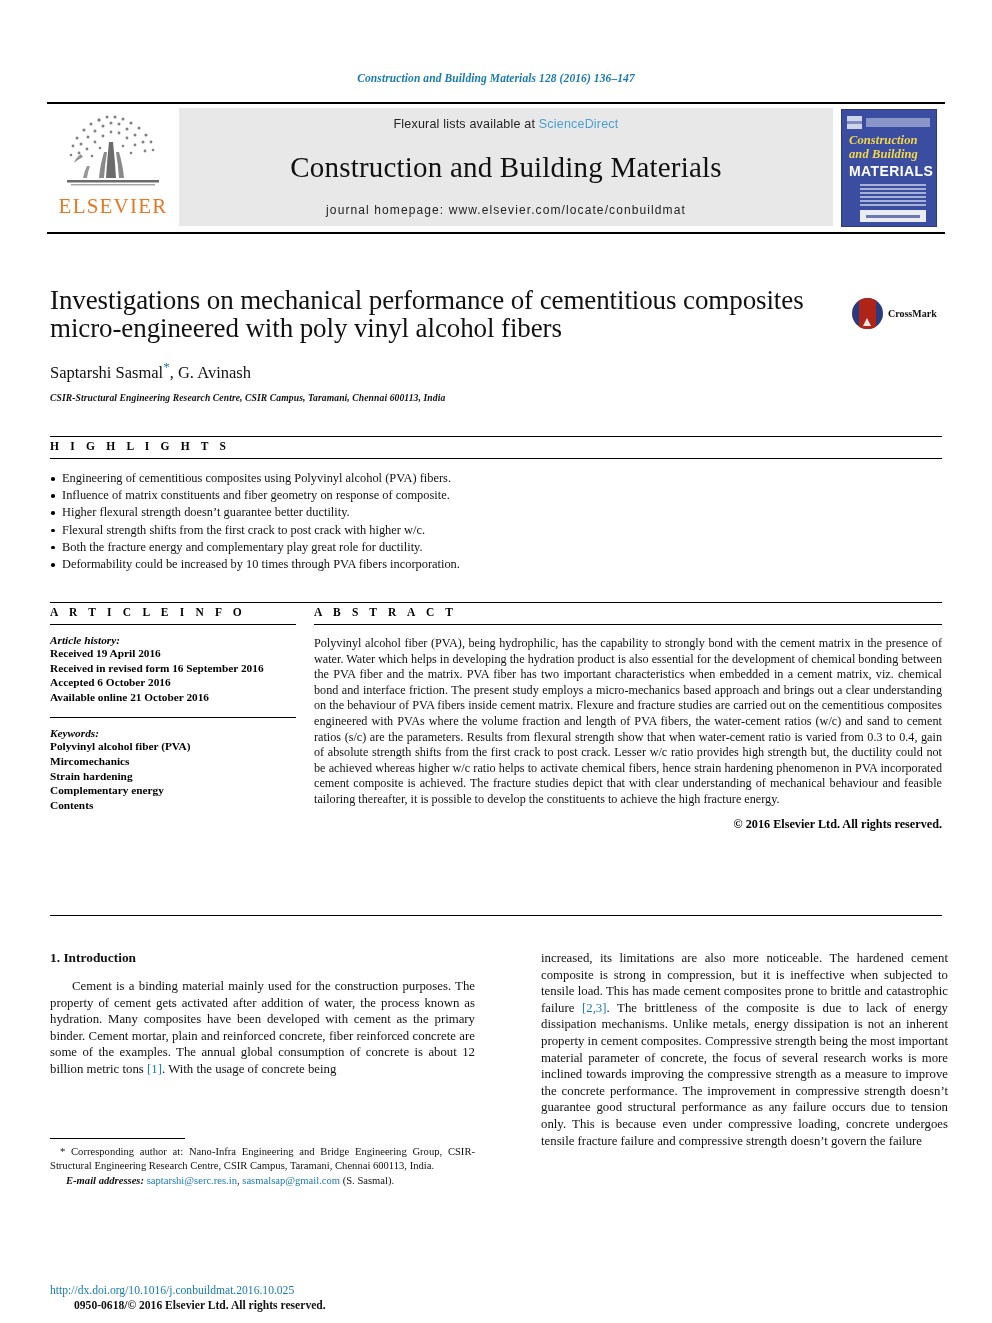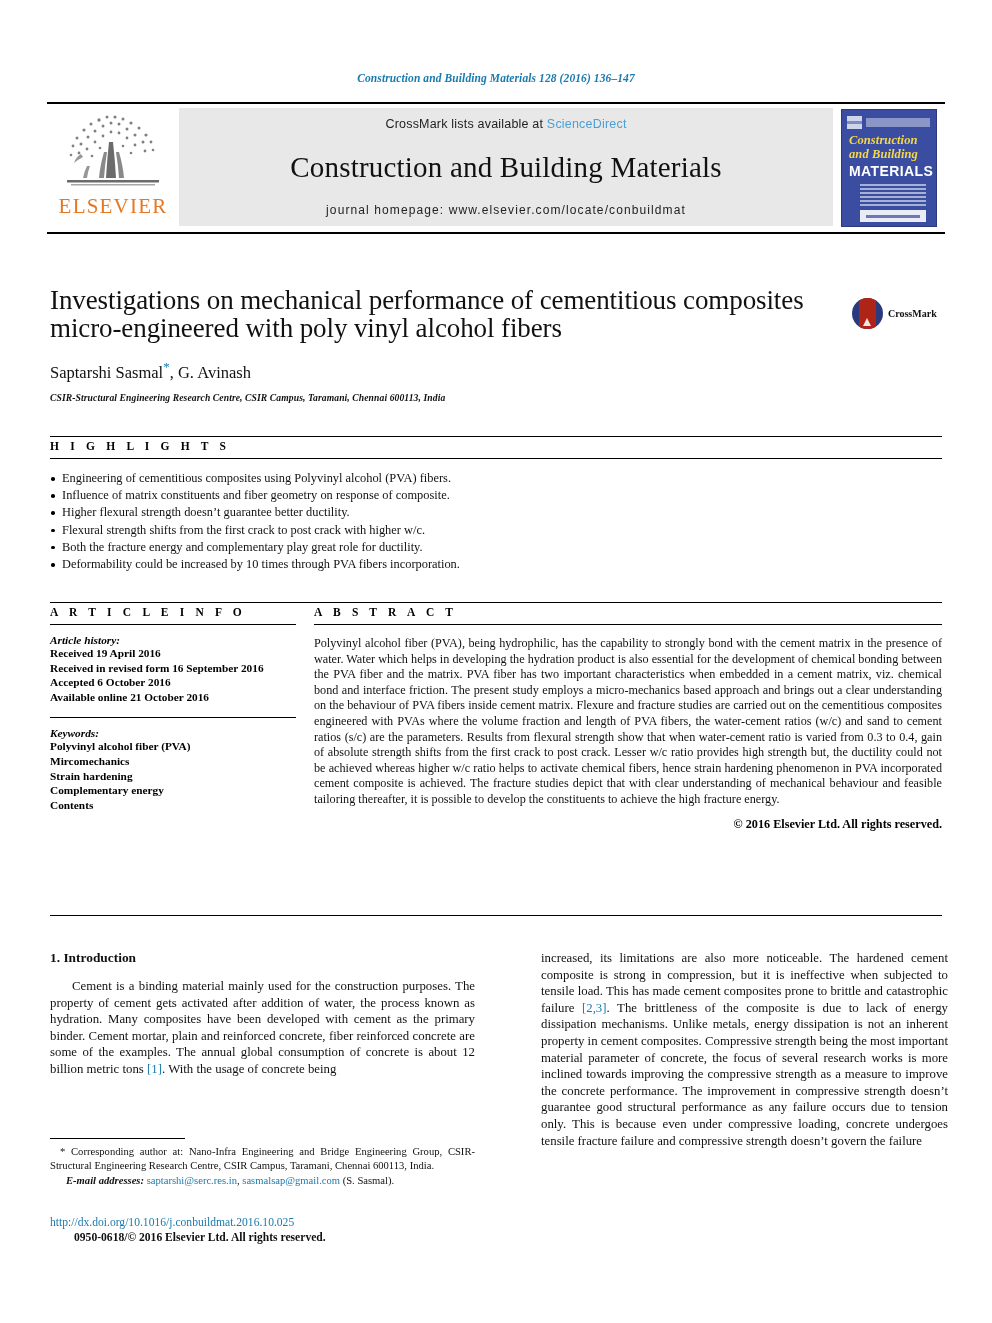--- a/index.html
+++ b/index.html
@@ -337,21 +337,21 @@
     line-height: 13.6px;
     text-indent: 16px;
     margin-top: 2px;
     color: #111;
   }
   .fn-email i { font-weight: bold; }
   .link { color: #1a7aae; }
 
   .footer {
     position: absolute;
-    top: 1216px;
+    top: 1284px;
     left: 50px;
     width: 500px;
   }
   .doi { font-size: 11.6px; color: #1a7aae; }
   .issn { font-size: 11.6px; font-weight: bold; color: #111; margin-top: 2px; padding-left: 24px; }
 </style>
 </head>
 <body>
 
 <div class="page">
@@ -409,21 +409,21 @@
           <path d="M24 46 q-5 3 -7 9 q5 -4 9 -6 z" opacity="0.7"></path>
           <rect x="10" y="72" width="92" height="2.5"></rect>
           <rect x="14" y="76" width="84" height="1.5" opacity="0.6"></rect>
         </g>
       </svg>
       <div class="elsevier-word">ELSEVIER</div>
     </div>
 
     <div class="masthead-center">
       <div class="contents-line">
-        <span>CrossMark lists available at </span><span class="sd">ScienceDirect</span>
+        <span>Flexural lists available at </span><span class="sd">ScienceDirect</span>
       </div>
       <div class="journal-name">Construction and Building Materials</div>
       <div class="homepage-line">journal homepage: www.elsevier.com/locate/conbuildmat</div>
     </div>
 
     <div class="cover-box">
       <div class="cover">
         <div class="els-mark"></div>
         <div class="band"></div>
         <div class="ct1">Construction</div>

